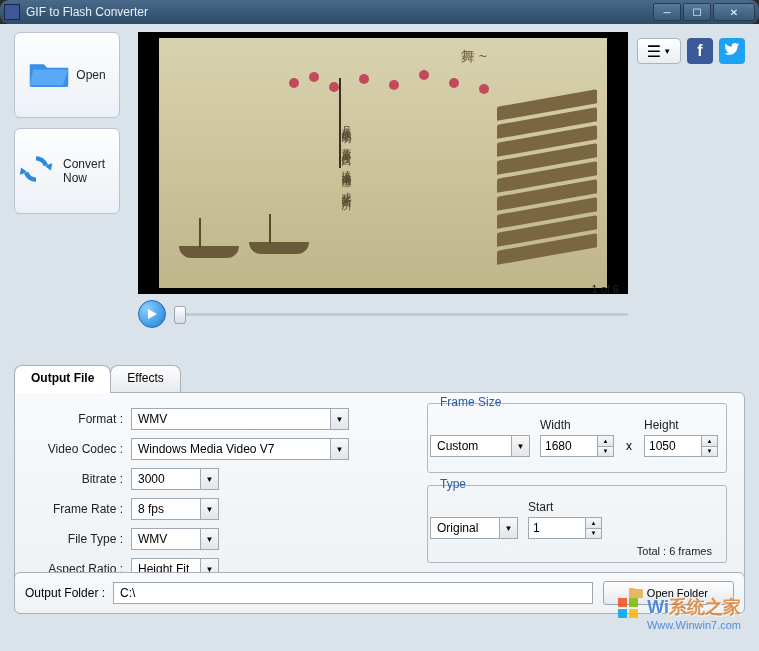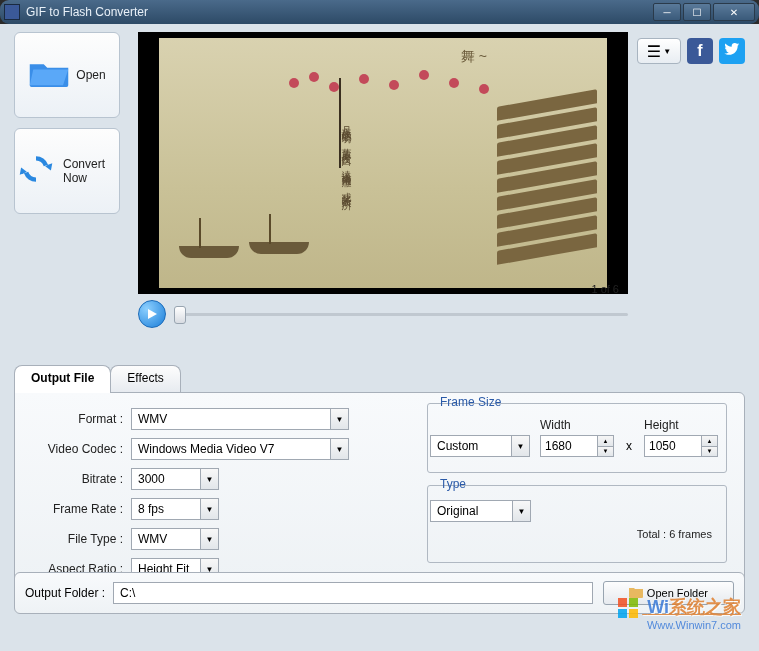--- a/index.html
+++ b/index.html
@@ -84,21 +84,21 @@
 .totframes { font-size:11px; color:#222; text-align:right; margin-top:6px; padding-right:12px;}
 
 
 .outrow { position:absolute; left:14px; right:14px; top:548px; border:1px solid #a8b0ba; background:linear-gradient(#f8fafc,#eef2f5); height:42px; border-radius:6px; display:flex; align-items:center; padding:0 10px; }
 .outrow .lab { font-size:12px; margin-right:8px; }
 .outrow input { flex:1; height:22px; border:1px solid #a0a8b2; background:#fff; font-size:12px; padding:0 6px; }
 .openfolderbtn { margin-left:10px; height:24px; padding:0 25px; font-size:11px; border:1px solid #98a4b0; background:linear-gradient(#fdfdfd,#e6eaef); border-radius:3px; cursor:pointer; display:flex; align-items:center; gap:4px; }
 
 
 .wm { position:absolute; right:18px; bottom:20px; text-align:right; pointer-events:none; opacity:0.85;}
-.wm .l1 { font-size:18px; font-weight:bold; color:#e08030; text-shadow:1px 1px #fff;text-decoration:underline; }
+.wm .l1 { font-size:18px; font-weight:bold; color:#e08030; text-shadow:1px 1px #fff; }
 .wm .l1 .blue { color:#3a7ad8; }
 .wm .l2 { font-size:11px; color:#3a7ad8;text-align:right; }
 .winlogo { display:inline-block; width:20px; height:20px; vertical-align:middle; margin-right:4px;}
 </style>
 </head>
 <body>
 
 <div class="titlebar">
   <div class="titlebar-icon"></div>
   <div class="titlebar-text">GIF to Flash Converter</div>
@@ -279,24 +279,34 @@
                   <div>▼</div>
                 </div>
               </div>
           </div>
         </div>
       </div>
 
       <div class="fs fs2">
         <div class="legend">Type</div>
         <div class="fsrow">
-          <div class="combo" style="width:101px">
+          <div class="combo" style="width:88px">
               <span>Original</span>
               <div class="dd">▼</div>
             </div>
+          <div class="fsfield">
+            <span class="flab">Start</span>
+            <div class="spin">
+                <span>1</span>
+                <div class="updn">
+                  <div>▲</div>
+                  <div>▼</div>
+                </div>
+              </div>
+          </div>
         </div>
         <div class="totframes">Total : 6 frames</div>
       </div>
 
     </div>
   </div>
 
   <div class="outrow">
     <span class="lab">Output Folder :</span>
     <input type="text" value="C:\" style="">

